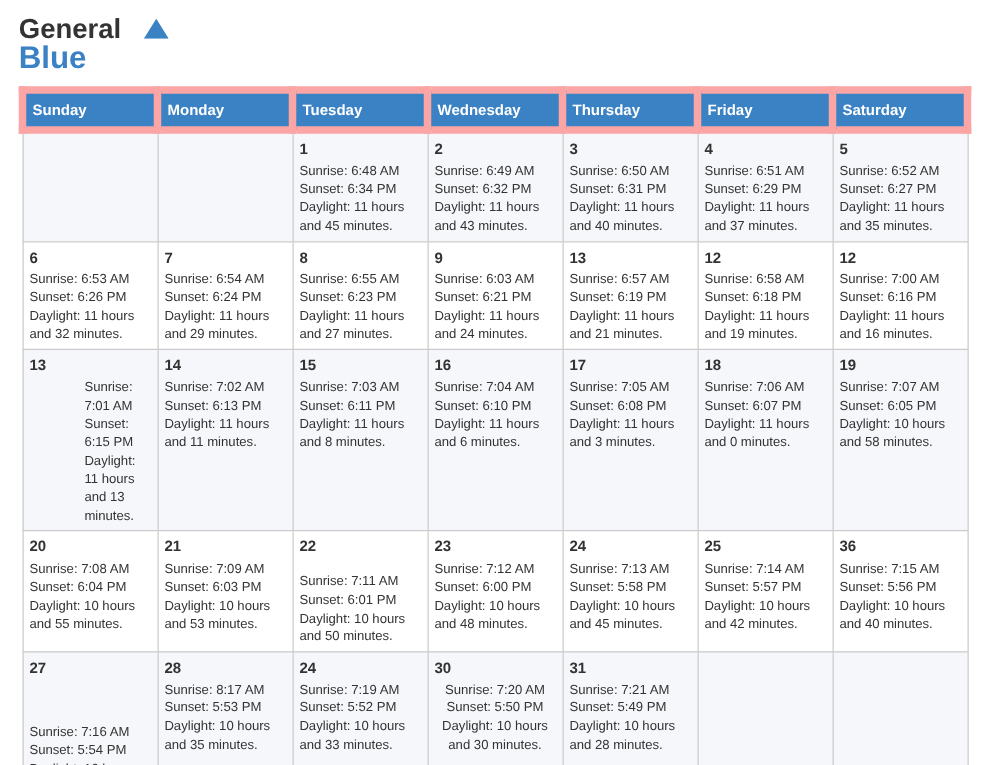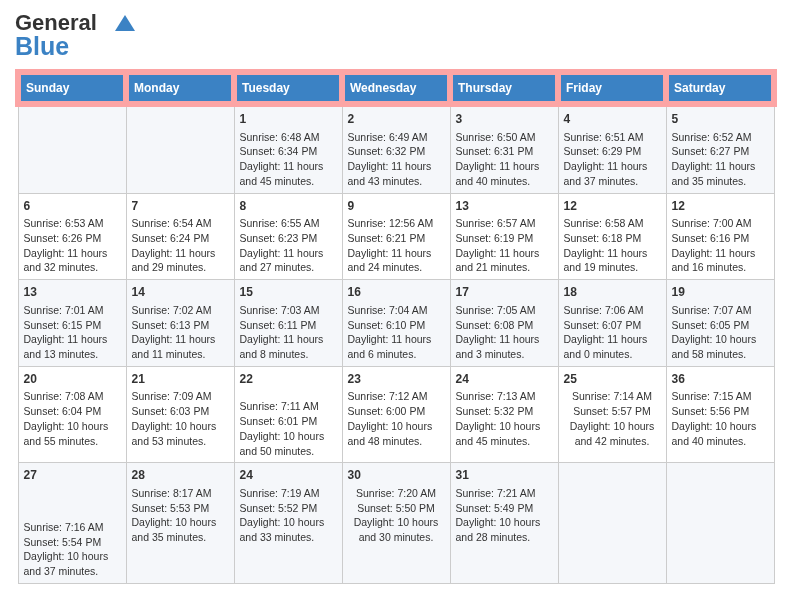--- a/index.html
+++ b/index.html
@@ -156,21 +156,21 @@
 Daylight: 11 hours and 29 minutes.</div>
         </td>
         <td>
           <span class="day-number">8</span>
           <div class="day-info" style="white-space: pre-line;">Sunrise: 6:55 AM
 Sunset: 6:23 PM
 Daylight: 11 hours and 27 minutes.</div>
         </td>
         <td>
           <span class="day-number">9</span>
-          <div class="day-info" style="white-space: pre-line;">Sunrise: 12:56 AM
+          <div class="day-info" style="white-space: pre-line;">Sunrise: 6:03 AM
 Sunset: 6:21 PM
 Daylight: 11 hours and 24 minutes.</div>
         </td>
         <td>
           <span class="day-number">13</span>
           <div class="day-info" style="white-space: pre-line;">Sunrise: 6:57 AM
 Sunset: 6:19 PM
 Daylight: 11 hours and 21 minutes.</div>
         </td>
         <td>
@@ -182,21 +182,21 @@
         <td>
           <span class="day-number">12</span>
           <div class="day-info" style="white-space: pre-line;">Sunrise: 7:00 AM
 Sunset: 6:16 PM
 Daylight: 11 hours and 16 minutes.</div>
         </td>
       </tr>
       <tr>
         <td>
           <span class="day-number">13</span>
-          <div class="day-info" style="white-space: pre-line;">Sunrise: 7:01 AM
+          <div class="day-info" style="white-space: pre-line; margin-left: 44px;">Sunrise: 7:01 AM
 Sunset: 6:15 PM
 Daylight: 11 hours and 13 minutes.</div>
         </td>
         <td>
           <span class="day-number">14</span>
           <div class="day-info" style="white-space: pre-line;">Sunrise: 7:02 AM
 Sunset: 6:13 PM
 Daylight: 11 hours and 11 minutes.</div>
         </td>
         <td>
@@ -251,26 +251,26 @@
         </td>
         <td>
           <span class="day-number">23</span>
           <div class="day-info" style="white-space: pre-line;">Sunrise: 7:12 AM
 Sunset: 6:00 PM
 Daylight: 10 hours and 48 minutes.</div>
         </td>
         <td>
           <span class="day-number">24</span>
           <div class="day-info" style="white-space: pre-line;">Sunrise: 7:13 AM
-Sunset: 5:32 PM
+Sunset: 5:58 PM
 Daylight: 10 hours and 45 minutes.</div>
         </td>
         <td>
           <span class="day-number">25</span>
-          <div class="day-info" style="white-space: pre-line; text-align: center;">Sunrise: 7:14 AM
+          <div class="day-info" style="white-space: pre-line;">Sunrise: 7:14 AM
 Sunset: 5:57 PM
 Daylight: 10 hours and 42 minutes.</div>
         </td>
         <td>
           <span class="day-number">36</span>
           <div class="day-info" style="white-space: pre-line;">Sunrise: 7:15 AM
 Sunset: 5:56 PM
 Daylight: 10 hours and 40 minutes.</div>
         </td>
       </tr>

